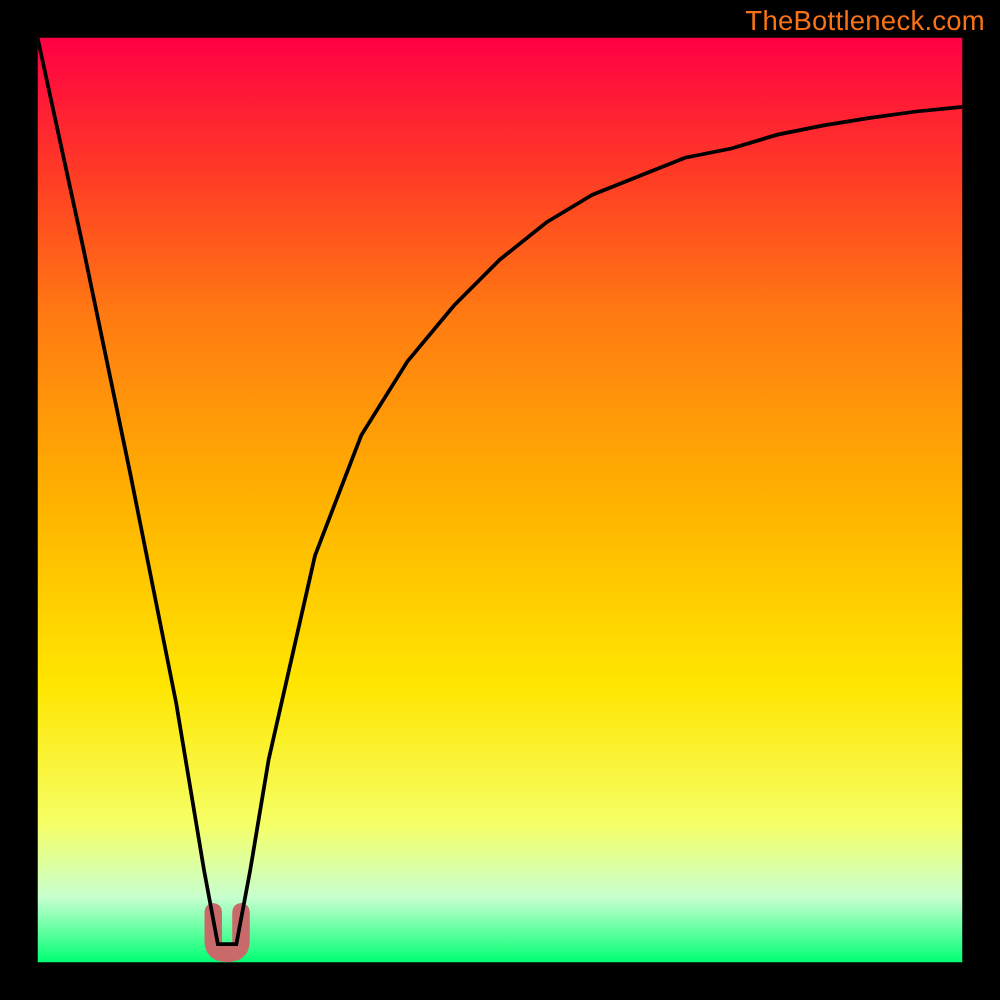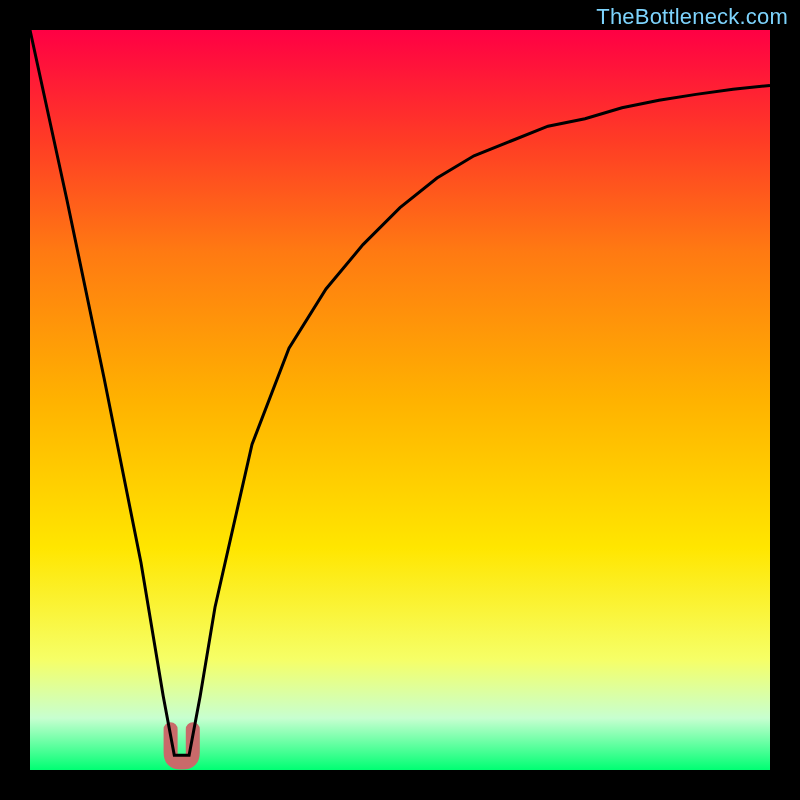--- a/index.html
+++ b/index.html
@@ -14,21 +14,21 @@
   .outer {
     width: 800px;
     height: 800px;
     background: #000;
     position: relative;
   }
   .watermark {
     position: absolute;
     top: 4px;
     right: 12px;
-    color: #7dd3fc;
+    color: #f97316;
     font-size: 22px;
     font-weight: 500;
     letter-spacing: 0.2px;
     z-index: 10;
   }
   svg.plot {
     position: absolute;
     left: 30px;
     top: 30px;
     width: 740px;

